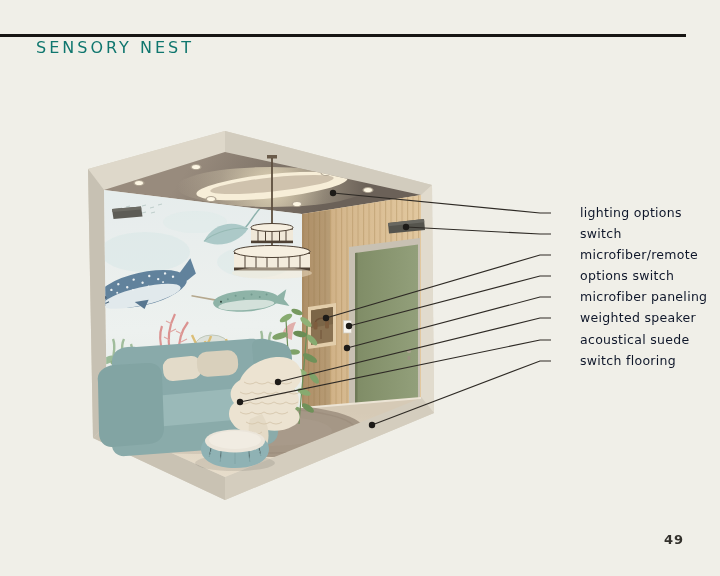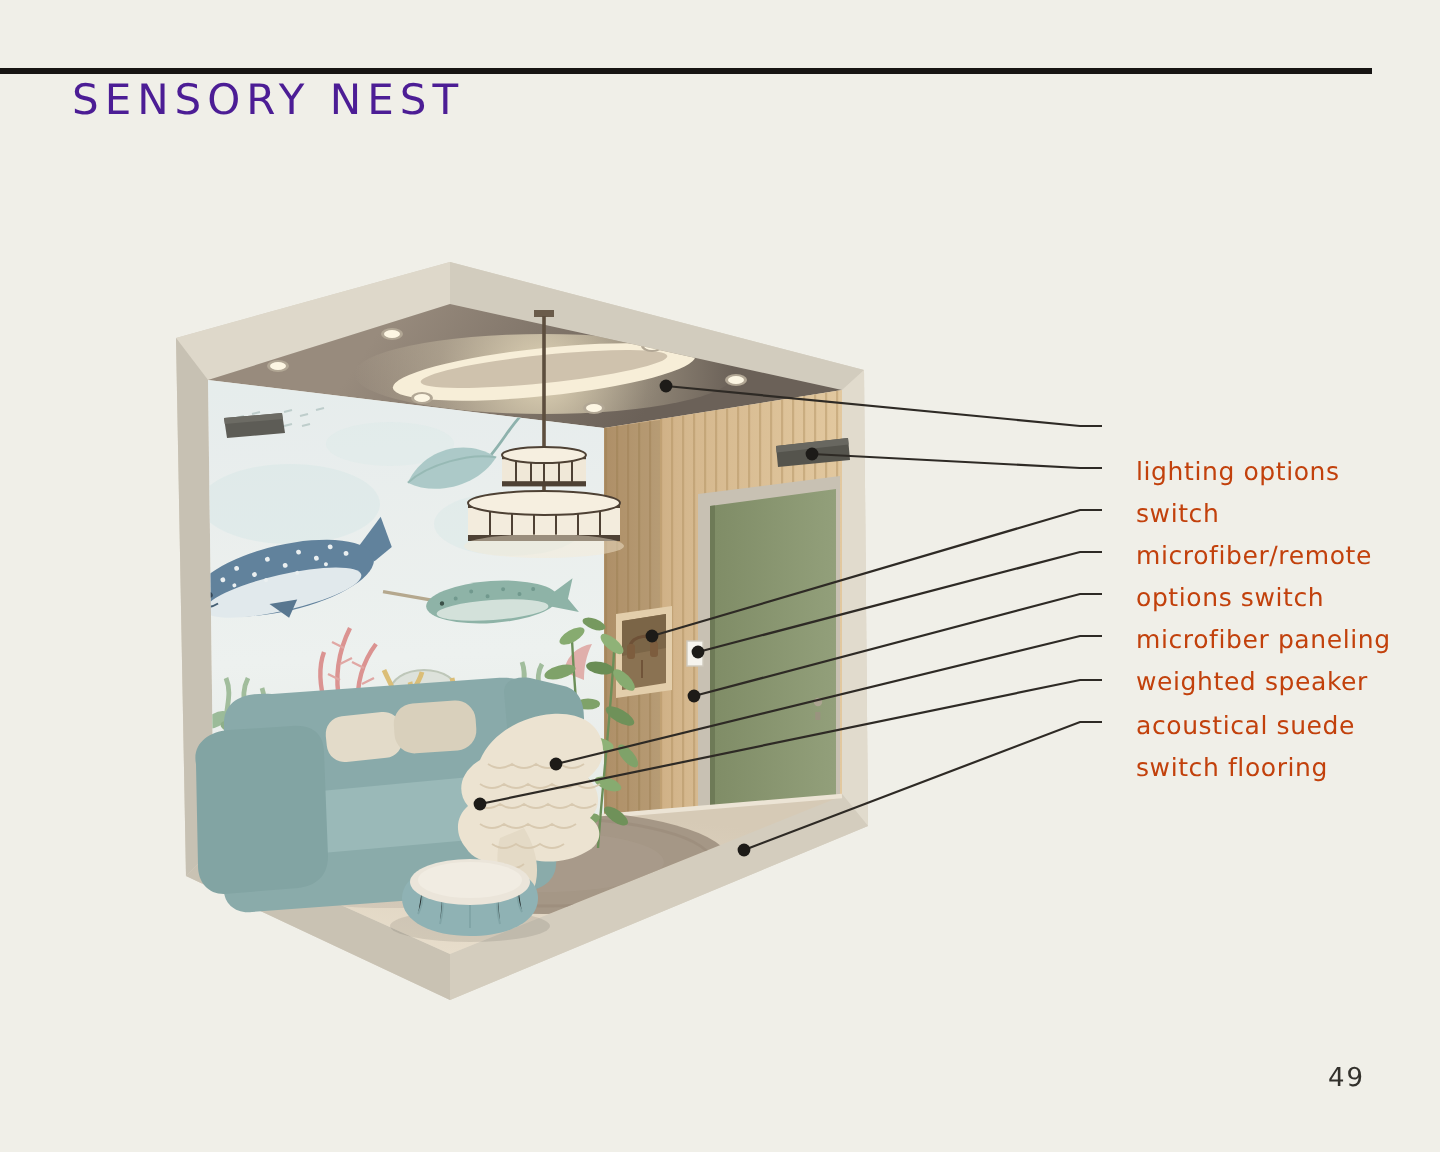--- a/index.html
+++ b/index.html
@@ -7,32 +7,31 @@
     width:720px;height:576px;position:relative;overflow:hidden;
     background:#f0efe8;
     font-family:"DejaVu Sans","Liberation Sans",sans-serif;
   }
   .top-rule{
     position:absolute;left:0;top:34px;width:686px;height:3px;
     background:#171513;
   }
   .page-title{
     position:absolute;left:36px;top:38px;
-    font-size:21px;letter-spacing:3px;color:#4c1d95;
+    font-size:16px;letter-spacing:3px;color:#0f766e;
     font-weight:400;white-space:nowrap;
   }
   .page-number{
     position:absolute;left:664px;top:532px;
-    font-size:13px;letter-spacing:1px;color:#33312c;
+    font-size:13px;letter-spacing:1px;color:#33312c;font-weight:bold;
   }
   .annotation-label{
-    position:absolute;left:568px;
-    font-size:12.5px;line-height:16px;letter-spacing:.3px;color:#c2410c;
+    position:absolute;left:580px;
+    font-size:12.5px;line-height:16px;letter-spacing:.3px;color:#0f172a;
     white-space:nowrap;
-    margin-top:23px;
   }
   .illustration{position:absolute;left:0;top:0;}
 </style>
 </head>
 <body>
 
 <div class="top-rule"></div>
 <div class="page-title">SENSORY NEST</div>
 
 <svg class="illustration" width="720" height="576" viewBox="0 0 720 576" xmlns="http://www.w3.org/2000/svg">

